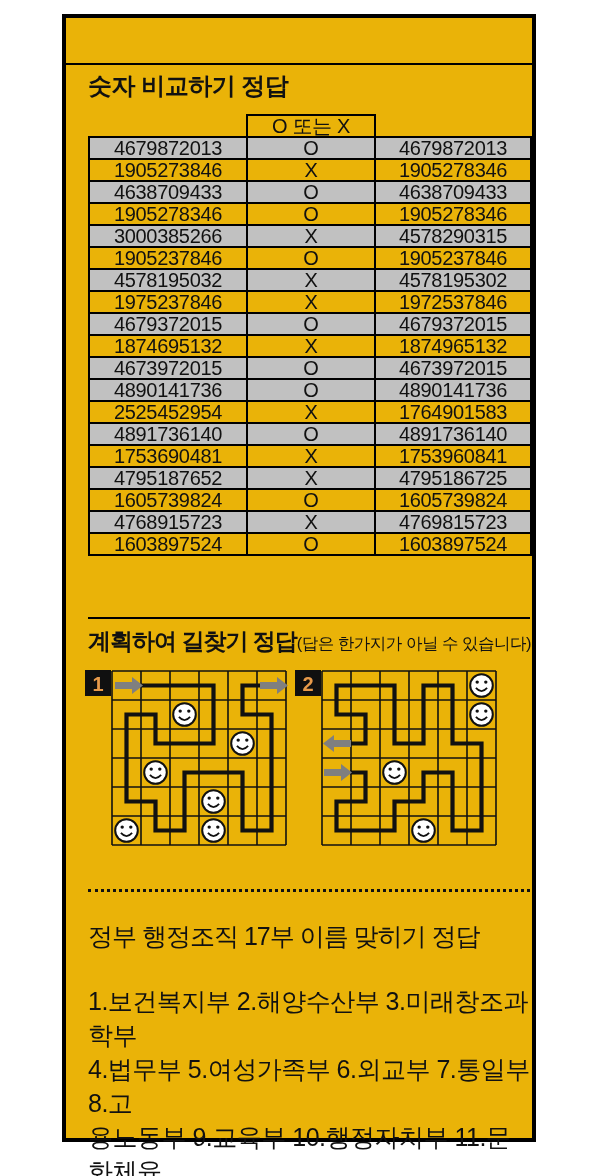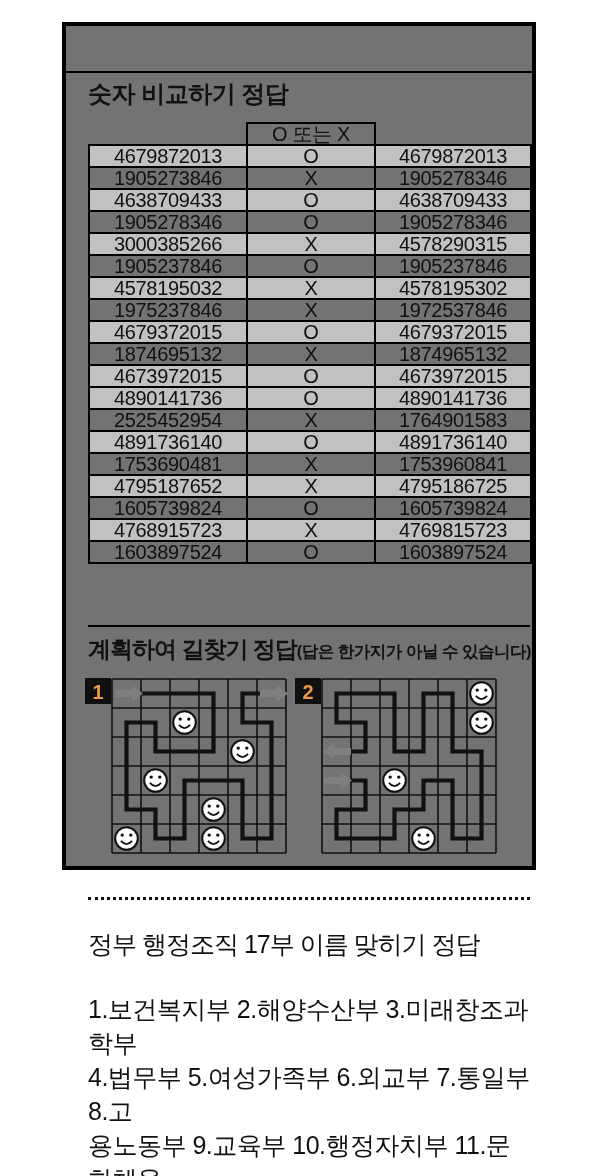--- a/index.html
+++ b/index.html
@@ -1,39 +1,39 @@
 <!DOCTYPE html>
 <html><head>
 <meta charset="utf-8">
 <style>
   html,body { margin:0; padding:0; }
   body {
     width:600px; height:1176px; background:#ffffff; position:relative;
     font-family:"Liberation Sans", sans-serif; color:#111111; overflow:hidden;
   }
   .frame {
-    position:absolute; left:62px; top:14px; width:474px; height:848px;
-    border:4px solid #000; box-sizing:border-box; background:#737373;margin-top:8px;
+    position:absolute; left:62px; top:14px; width:474px; height:1128px;
+    border:4px solid #000; box-sizing:border-box; background:#eab308;
   }
   .top-rule { position:absolute; left:0; top:45px; width:100%; border-top:2px solid #000; }
   .title1 { position:absolute; left:22px; top:52px; font-size:24px; font-weight:bold; letter-spacing:-0.5px; }
   .cmp-table {
     position:absolute; left:22px; top:96px; width:442px;
     border-collapse:collapse; table-layout:fixed; font-size:20px;
   }
   .cmp-table col.c1 { width:158px; } .cmp-table col.c2 { width:128px; } .cmp-table col.c3 { width:156px; }
   .cmp-table td, .cmp-table th {
     border:2px solid #000; height:19.6px; padding:0; text-align:center;
     font-weight:normal; letter-spacing:-0.3px; line-height:1;
   }
   .cmp-table th.blank { border:none; background:transparent; }
   .cmp-table tr.shaded td { background:#c1c1c1; }
   .mid-rule { position:absolute; left:22px; top:599px; width:442px; border-top:2px solid #000; }
   .title2 { position:absolute; left:22px; top:608px; font-size:23px; font-weight:bold; letter-spacing:-1px; white-space:nowrap; }
-  .title2 .note { font-size:16.5px; font-weight:bold; letter-spacing:-0.5px; }
+  .title2 .note { font-size:16.5px; font-weight:normal; letter-spacing:-0.5px; }
   .maze-svg { position:absolute; top:651px; }
   #maze-svg-0 { left:18px; }
   #maze-svg-1 { left:228px; }
   .dotted-rule { position:absolute; left:22px; top:871px; width:442px; border-top:3px dotted #111; }
   .title3 { position:absolute; left:22px; top:902px; font-size:25px; font-weight:normal; letter-spacing:-1px; }
   .gov-text { position:absolute; left:22px; top:966px; width:444px; font-size:25px; line-height:34px; letter-spacing:-0.5px; }
 </style>
 </head>
 <body>
 

